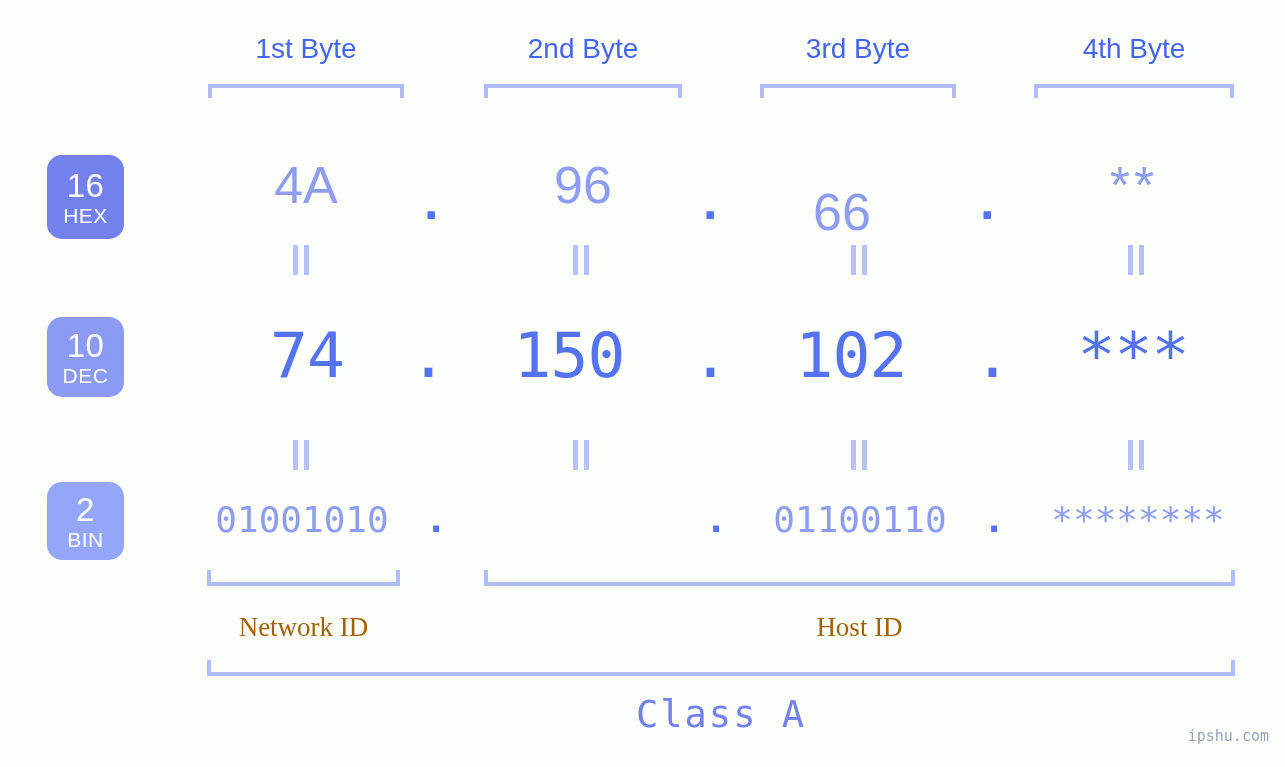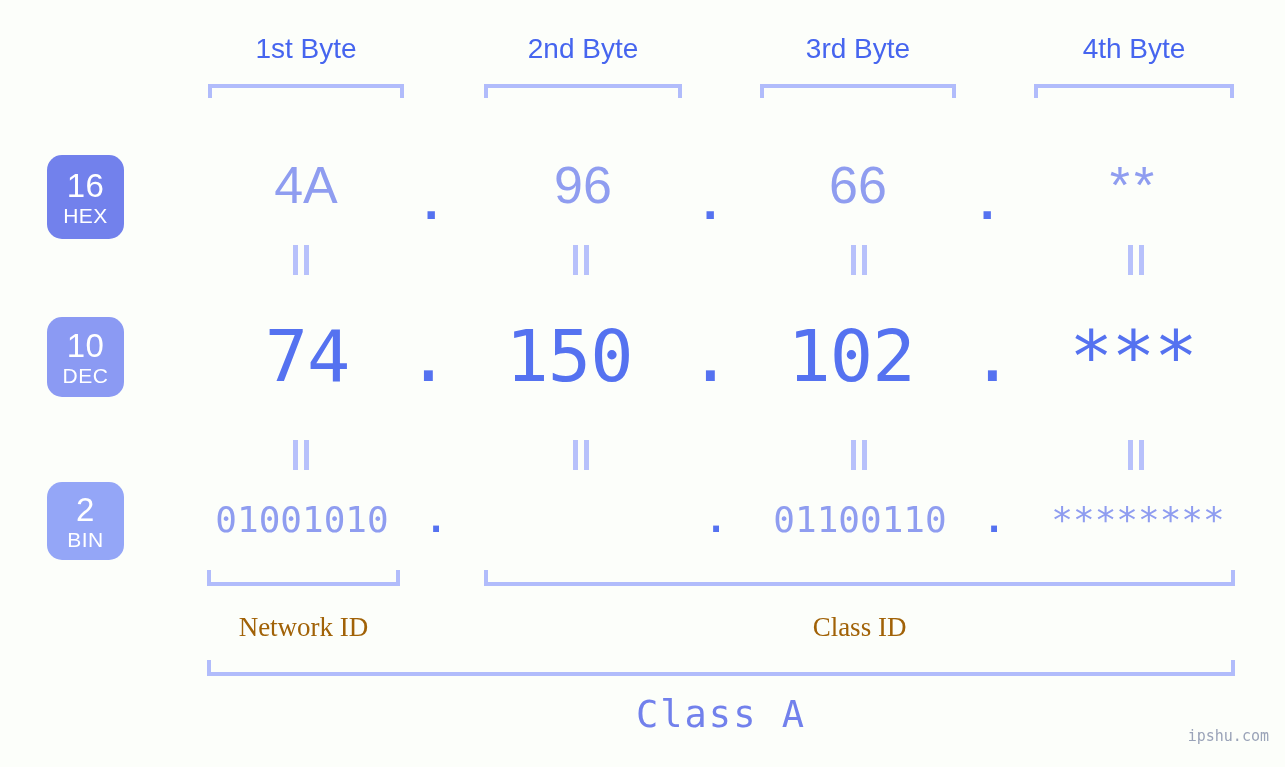--- a/index.html
+++ b/index.html
@@ -104,21 +104,21 @@
   }
 
   
   .decrow {
     position: absolute;
     top: 296px;
     left: 0;
     width: 1285px;
     height: 120px;
     font-family: "DejaVu Sans Mono", monospace;
-    font-size: 72px;
+    font-size: 63px;
     color: #5572f0;
     line-height: 120px;
     white-space: nowrap;
     letter-spacing: -1px;
   }
   .decrow .dcell { position: absolute; text-align: center; }
   .decrow .ddot  { position: absolute; text-align: center; }
 
   
   .binrow {
@@ -214,21 +214,21 @@
   <div class="badge" id="badge-bin">
     <span class="num">2</span>
     <span class="abbr">BIN</span>
   </div>
 
   <div class="hexrow">
     <div class="cell" style="left:208px; width:196px;">4A</div>
     <div class="dot" style="left:424px;">.</div>
     <div class="cell" style="left:484px; width:198px;">96</div>
     <div class="dot" style="left:703px;">.</div>
-    <div class="cell" style="left:760px; width:196px;">66</div>
+    <div class="cell" style="left:744px; width:196px;margin-top:27px;">66</div>
     <div class="dot" style="left:980px;">.</div>
     <div class="cell" style="left:1034px; width:200px; letter-spacing:4px;">**</div>
   </div>
 
   <div class="eqsep" style="left:290px; top:245px;">
       <i></i>
       <i></i>
     </div>
   <div class="eqsep" style="left:570px; top:245px;">
       <i></i>
@@ -276,20 +276,20 @@
     <div class="bdot" style="left:688px; width:56px;">.</div>
     <div class="bcell" style="left:762px; width:196px;">01100110</div>
     <div class="bdot" style="left:966px; width:56px;">.</div>
     <div class="bcell" style="left:1040px; width:196px;">********</div>
   </div>
 
   <div class="bracket-up" style="left:207px; top:570px; width:193px;"></div>
   <div class="bracket-up" style="left:484px; top:570px; width:751px;"></div>
 
   <div class="zone-label" style="left:207px; top:612px; width:193px;">Network ID</div>
-  <div class="zone-label" style="left:484px; top:612px; width:751px;">Class ID</div>
+  <div class="zone-label" style="left:484px; top:612px; width:751px;">Host ID</div>
 
   <div class="bracket-up" style="left:207px; top:660px; width:1028px;"></div>
   <div class="class-label" style="left:207px; top:693px; width:1028px;">Class A</div>
 
   <div class="watermark">ipshu.com</div>
 
 </div>
 
 </body></html>

